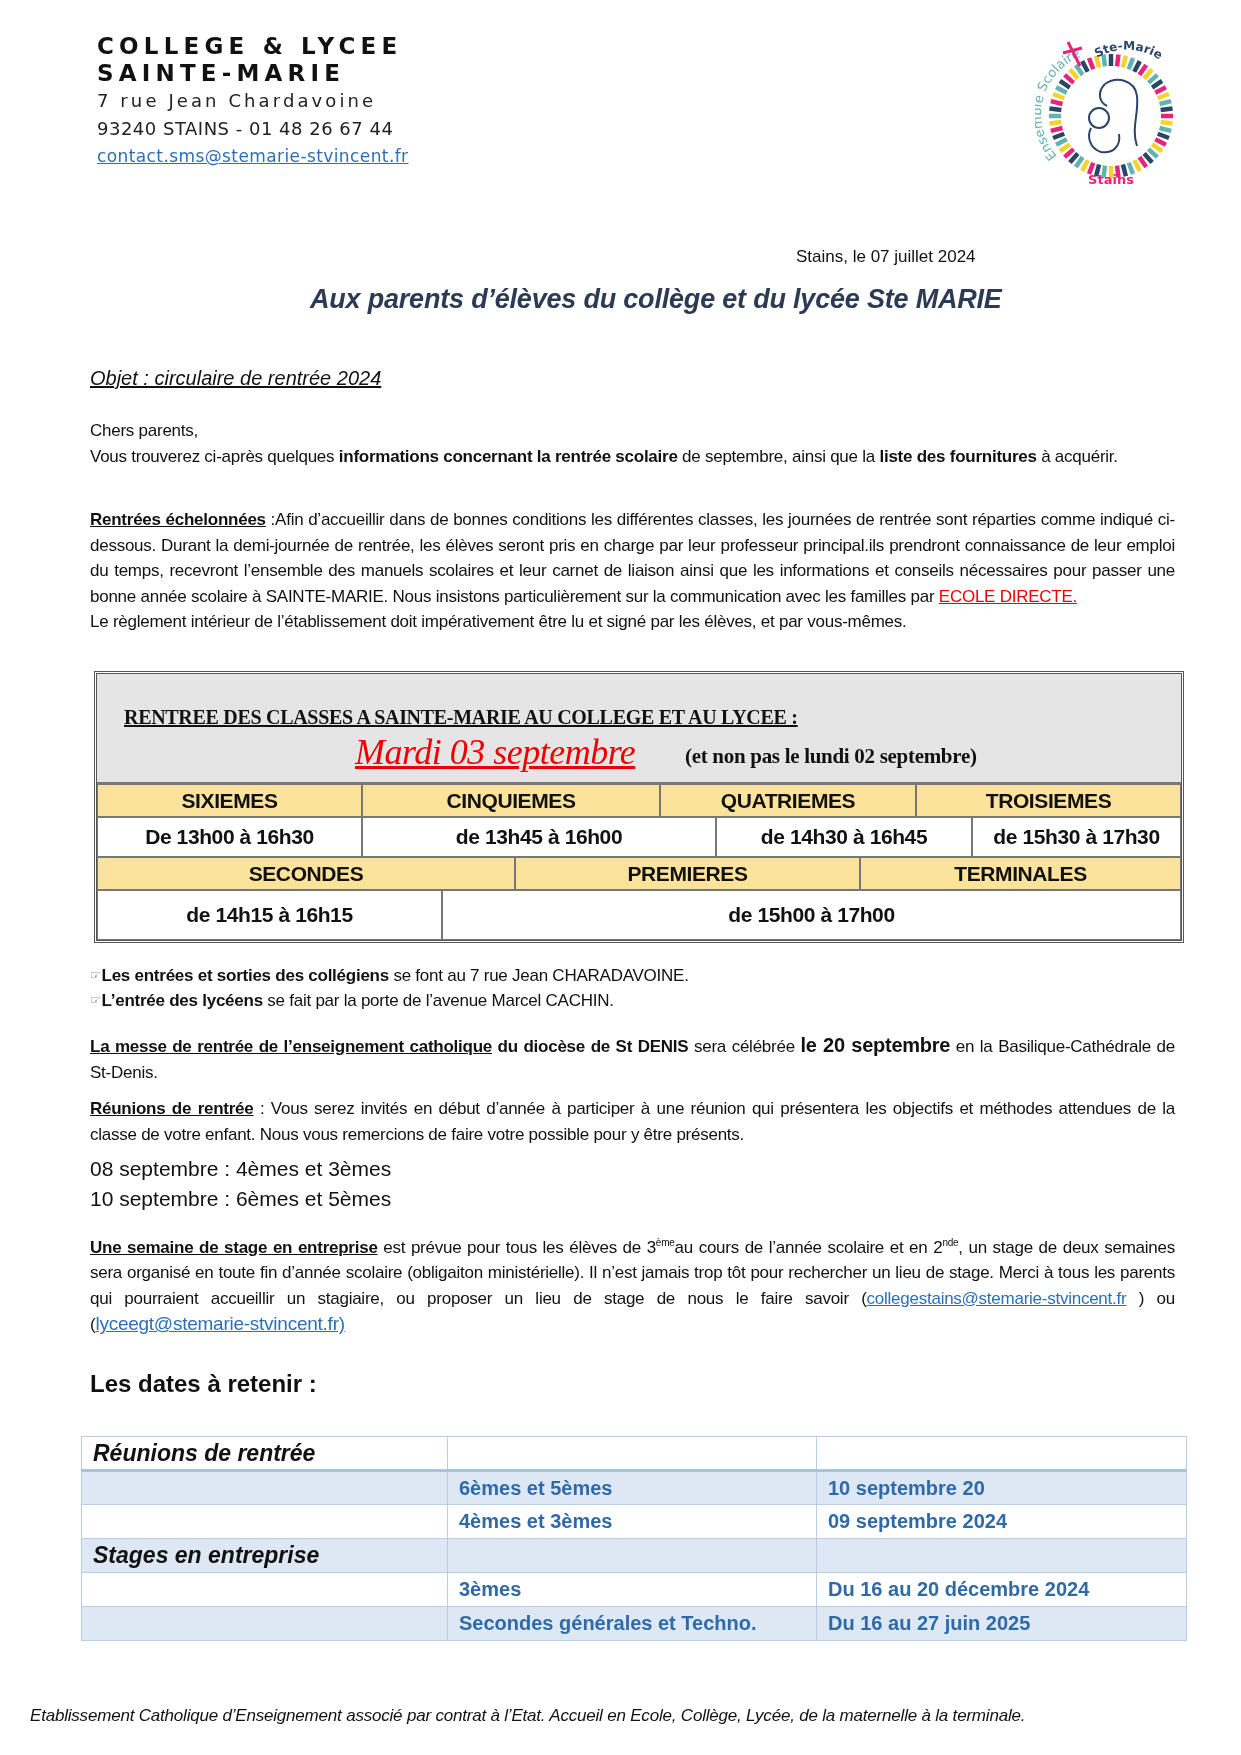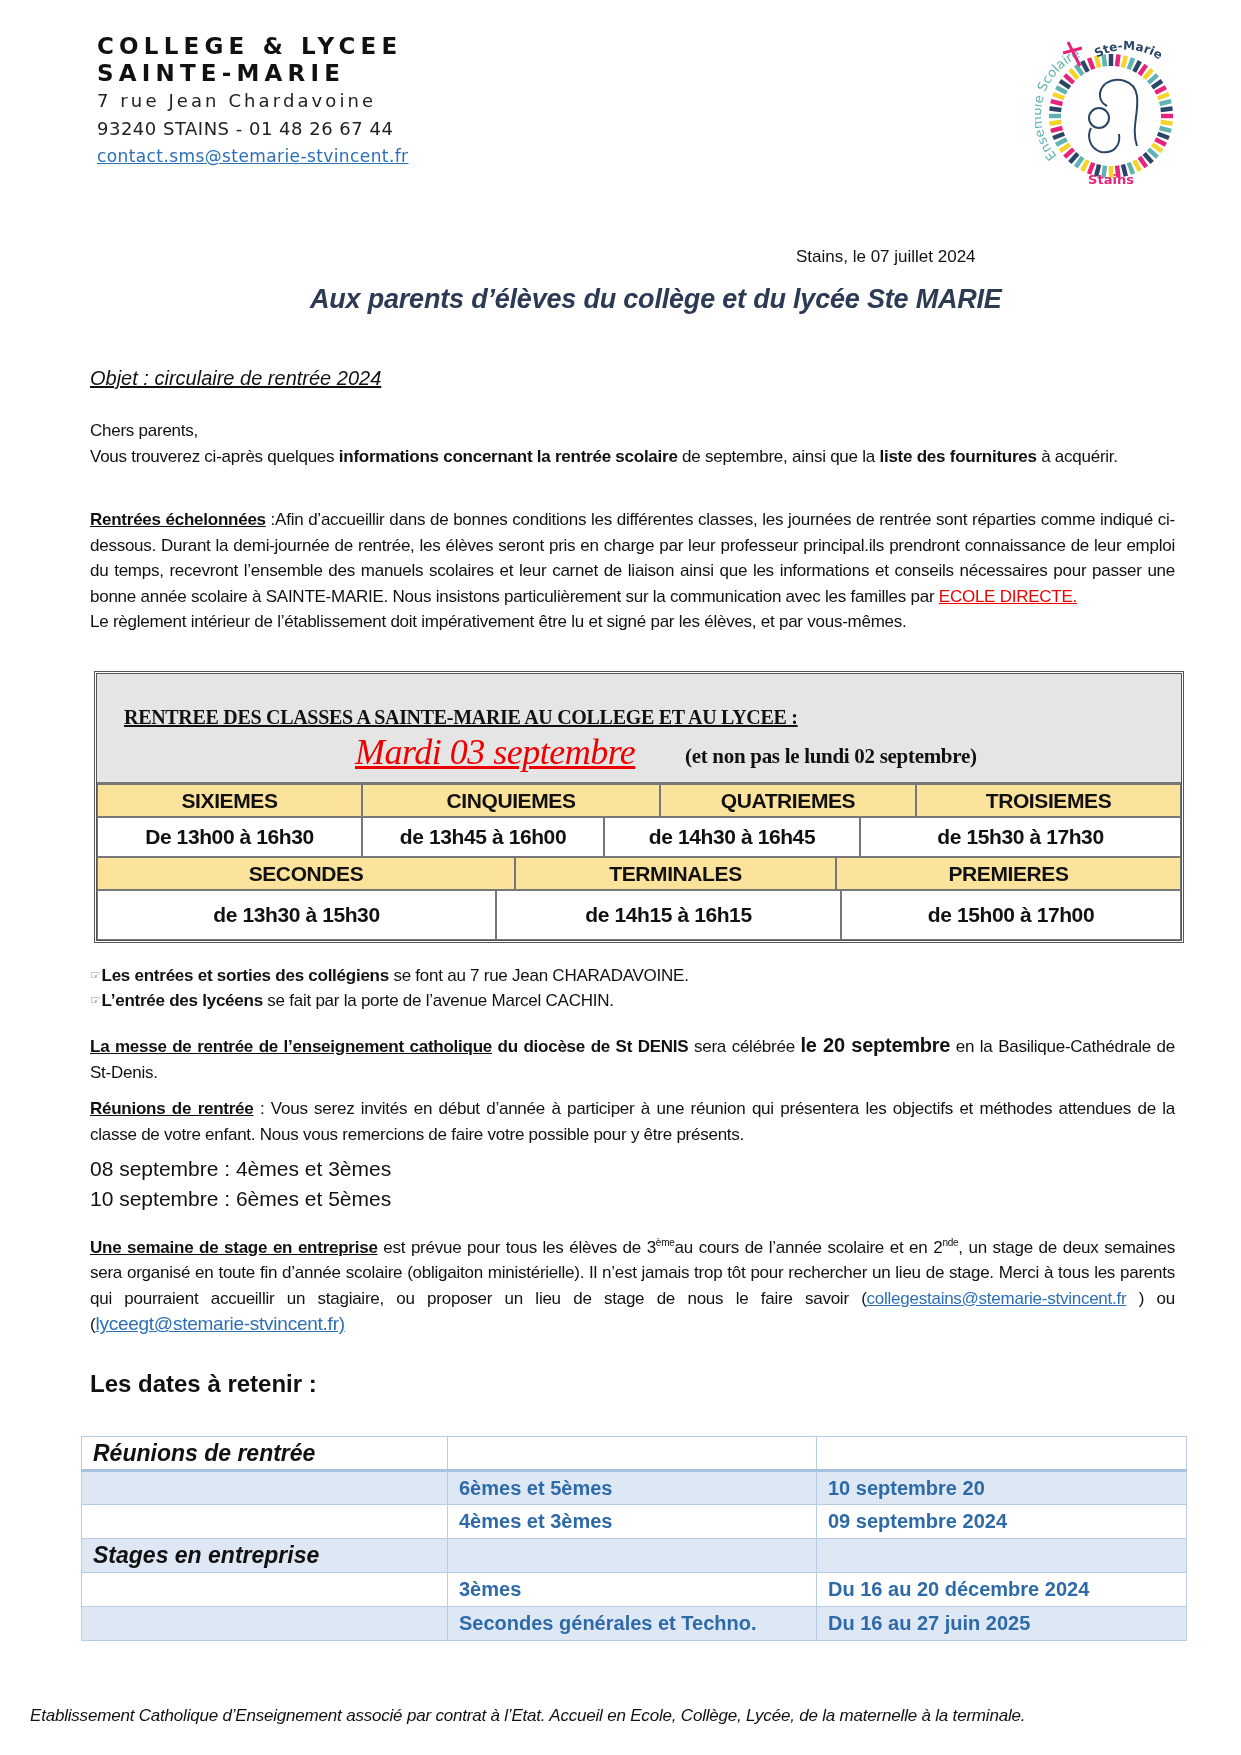--- a/index.html
+++ b/index.html
@@ -167,31 +167,30 @@
     <div id="rentree-note">(et non pas le lundi 02 septembre)</div>
   </div>
   <div class="grid-row">
     <div class="cell head" style="width:265px">SIXIEMES</div>
     <div class="cell head" style="width:298px">CINQUIEMES</div>
     <div class="cell head" style="width:256px">QUATRIEMES</div>
     <div class="cell head" style="flex:1">TROISIEMES</div>
   </div>
   <div class="grid-row">
     <div class="cell val" style="width:265px">De 13h00 à 16h30</div>
-    <div class="cell val" style="width:242px">de 13h45 à 16h00</div>
+    <div class="cell val" style="width:354px">de 13h45 à 16h00</div>
     <div class="cell val" style="width:256px">de 14h30 à 16h45</div>
     <div class="cell val" style="flex:1">de 15h30 à 17h30</div>
   </div>
   <div class="grid-row">
     <div class="cell head" style="width:418px">SECONDES</div>
+    <div class="cell head" style="width:345px">PREMIERES</div>
     <div class="cell head" style="flex:1">TERMINALES</div>
-    <div class="cell head" style="width:345px">PREMIERES</div>
-  </div>
-  <div class="grid-row">
-    <div class="cell val tall" style="width:399px">de 13h30 à 15h30</div>
+  </div>
+  <div class="grid-row">
     <div class="cell val tall" style="width:345px">de 14h15 à 16h15</div>
     <div class="cell val tall" style="flex:1">de 15h00 à 17h00</div>
   </div>
 </div>
 
 <div class="body-text" style="top:963px; line-height:25px;">
   <p><span class="bullet-icon">☞</span><b>Les entrées et sorties des collégiens</b><span> se font au 7 rue Jean CHARADAVOINE.</span></p>
   <p><span class="bullet-icon">☞</span><b>L’entrée des lycéens</b><span> se fait par la porte de l’avenue Marcel CACHIN.</span></p>
 </div>
 

